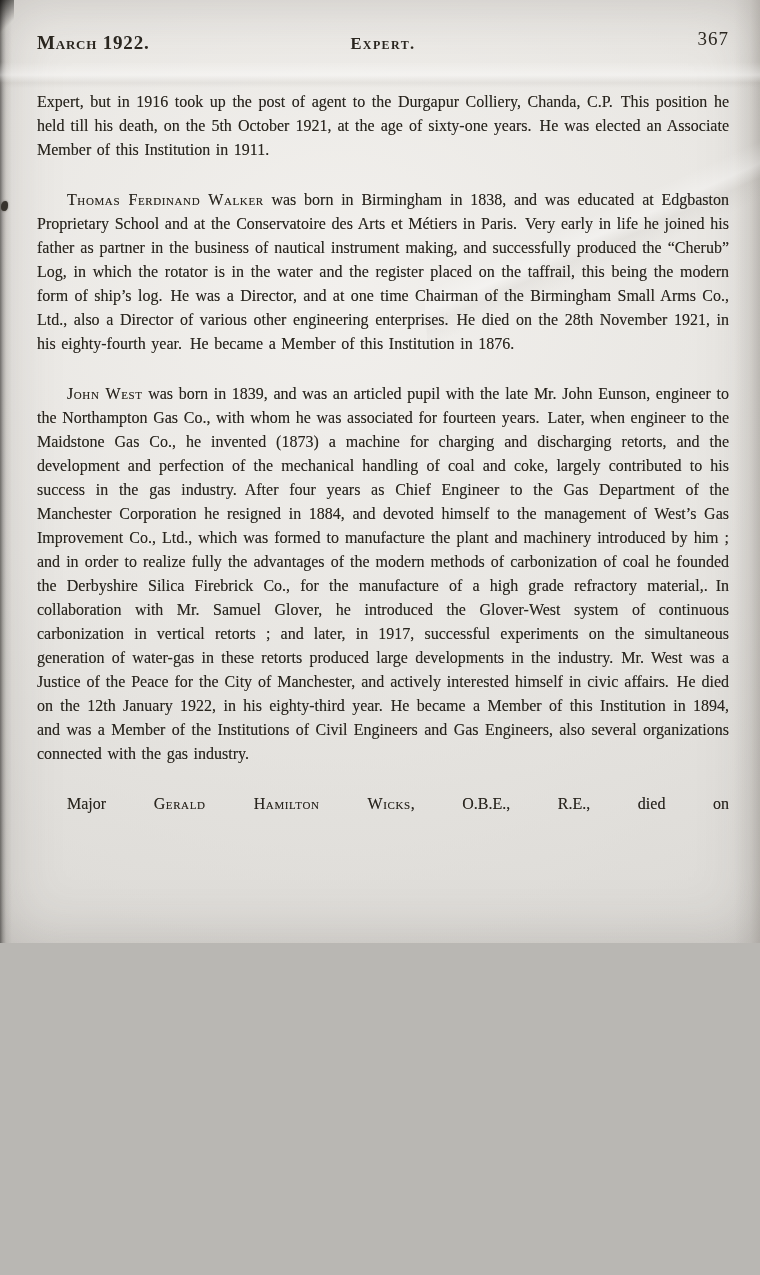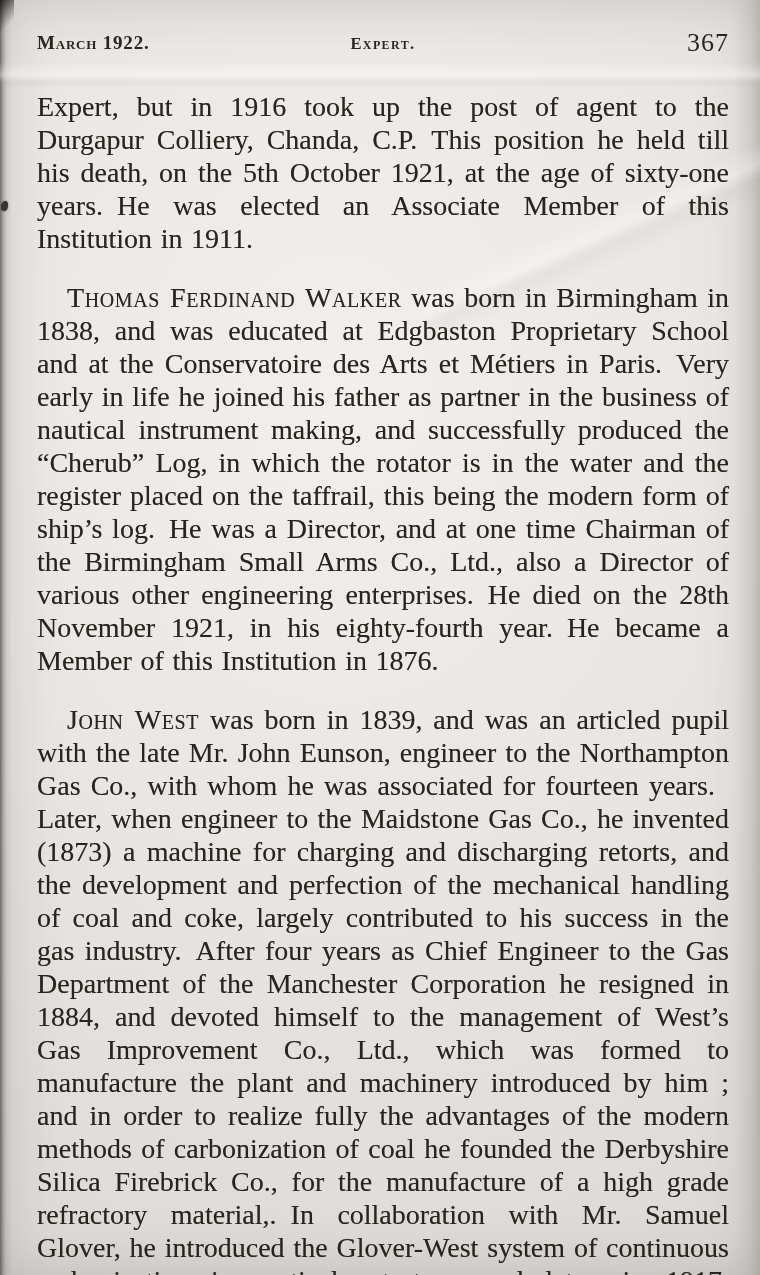--- a/index.html
+++ b/index.html
@@ -2,21 +2,21 @@
 <html><head>
 <meta charset="utf-8">
 <style>
   html, body { margin:0; padding:0; }
   body {
     width:760px; height:1275px; overflow:hidden;
     background:#b9b7b3;
     font-family:"Liberation Serif", serif;
   }
   .page {
-    position:relative; width:760px; height:1275px; overflow:hidden;
+    position:relative; width:760px; height:943px; overflow:hidden;
     background:
       radial-gradient(ellipse 120% 90% at 44% 30%, rgba(243,241,238,0.9) 0%, rgba(232,230,226,0.6) 50%, rgba(214,212,208,0.55) 100%),
       linear-gradient(180deg, #e9e7e3 0%, #e6e4e0 60%, #dddbd7 100%);
     color:#2a261f;
     box-shadow: inset 0 0 60px rgba(90,85,78,0.25);
   }
   
   .edge-left {
     position:absolute; left:0; top:0; bottom:0; width:12px;
     background:linear-gradient(90deg, rgba(25,23,20,0.55) 0px, rgba(25,23,20,0.25) 3px, rgba(90,85,78,0.12) 6px, rgba(0,0,0,0) 12px);
@@ -54,26 +54,26 @@
   .head-left {
     position:absolute; left:0; top:2px;
     font-weight:700; font-variant:small-caps; font-size:19px; letter-spacing:0.8px;
   }
   .head-center {
     position:absolute; left:50%; top:4px; transform:translateX(-50%);
     font-weight:700; font-variant:small-caps; font-size:16.5px; letter-spacing:1.4px;
   }
   .head-right {
     position:absolute; right:0; top:-2px;
-    font-weight:400; font-size:26px; letter-spacing:1px;
+    font-weight:400; font-size:19px; letter-spacing:1px;
   }
 
   .para {
     margin:0 0 26px 0;
-    font-size:28px; line-height:33px;
+    font-size:16px; line-height:24px;
     text-align:justify; word-spacing:1.6px;
     color:#29251e;
     text-shadow:0 0 0.6px rgba(41,37,30,0.45);
   }
   .para.indent { text-indent:30px; }
   .para.last-justify { text-align-last:justify; }
   .sc { font-variant:small-caps; letter-spacing:0.6px; }
 </style>
 </head>
 <body>
@@ -92,16 +92,17 @@
     <header class="running-head">
       <span class="head-left">March 1922.</span>
       <span class="head-center">Expert.</span>
       <span class="head-right">367</span>
     </header>
 
     <main id="memoir-text-container">
         <p class="para"><span class="seg">Expert, but in 1916 took up the post of agent to the Durgapur Colliery, Chanda, C.P. This position he held till his death, on the 5th October 1921, at the age of sixty-one years. He was elected an Associate Member of this Institution in 1911.</span></p>
         <p class="para indent"><span class="sc">Thomas Ferdinand Walker</span><span class="seg"> was born in Birmingham in 1838, and was educated at Edgbaston Proprietary School and at the Conservatoire des Arts et Métiers in Paris. Very early in life he joined his father as partner in the business of nautical instrument making, and successfully produced the “Cherub” Log, in which the rotator is in the water and the register placed on the taffrail, this being the modern form of ship’s log. He was a Director, and at one time Chairman of the Birmingham Small Arms Co., Ltd., also a Director of various other engineering enterprises. He died on the 28th November 1921, in his eighty-fourth year. He became a Member of this Institution in 1876.</span></p>
         <p class="para indent"><span class="sc">John West</span><span class="seg"> was born in 1839, and was an articled pupil with the late Mr. John Eunson, engineer to the Northampton Gas Co., with whom he was associated for fourteen years. Later, when engineer to the Maidstone Gas Co., he invented (1873) a machine for charging and discharging retorts, and the development and perfection of the mechanical handling of coal and coke, largely contributed to his success in the gas industry. After four years as Chief Engineer to the Gas Department of the Manchester Corporation he resigned in 1884, and devoted himself to the management of West’s Gas Improvement Co., Ltd., which was formed to manufacture the plant and machinery introduced by him&nbsp;; and in order to realize fully the advantages of the modern methods of carbonization of coal he founded the Derbyshire Silica Firebrick Co., for the manufacture of a high grade refractory material,. In collaboration with Mr. Samuel Glover, he introduced the Glover-West system of continuous carbonization in vertical retorts&nbsp;; and later, in 1917, successful experiments on the simultaneous generation of water-gas in these retorts produced large developments in the industry. Mr. West was a Justice of the Peace for the City of Manchester, and actively interested himself in civic affairs. He died on the 12th January 1922, in his eighty-third year. He became a Member of this Institution in 1894, and was a Member of the Institutions of Civil Engineers and Gas Engineers, also several organizations connected with the gas industry.</span></p>
+        <p class="para indent last-justify"><span class="seg">Major </span><span class="sc">Gerald Hamilton Wicks</span><span class="seg">, O.B.E., R.E., died on</span></p>
       </main>
 
   </div>
 </div>
 
 </body></html>

